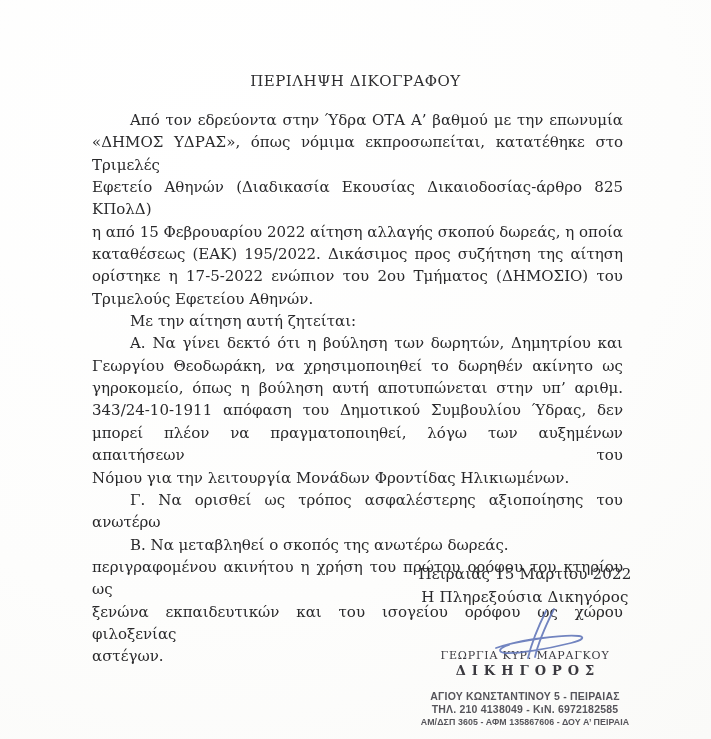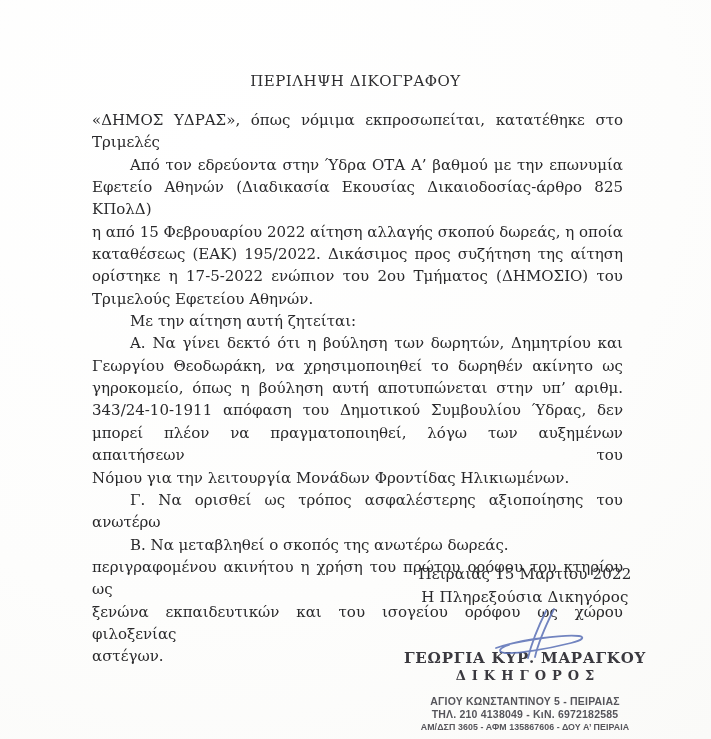--- a/index.html
+++ b/index.html
@@ -37,22 +37,22 @@
     color:#29292b;
   }
   .sig-date { letter-spacing:0.2px; }
   .sig-capacity { margin-top:5px; letter-spacing:0.2px; }
   .sig-ink {
     display:block;
     position:relative; left:17px;
     margin:1px auto -16px auto;
   }
   .stamp-name {
-    font-weight:bold;
-    font-size:15px;
+    font-weight:normal;
+    font-size:11px;
     letter-spacing:0.8px;
     color:#3a393f;
   }
   .stamp-role {
     font-size:13px;
     font-weight:bold;
     letter-spacing:6px;
     text-indent:6px;
     margin-top:1px;
     color:#3a393f;
@@ -76,22 +76,22 @@
   }
 </style>
 </head>
 <body>
 
 <div class="page">
 
   <div class="title">ΠΕΡΙΛΗΨΗ ΔΙΚΟΓΡΑΦΟΥ</div>
 
   <div class="body-block" id="doc-body">
+      <div class="line first">Από τον εδρεύοντα στην Ύδρα ΟΤΑ Α’ βαθμού με την επωνυμία</div>
       <div class="line">«ΔΗΜΟΣ ΥΔΡΑΣ», όπως νόμιμα εκπροσωπείται, κατατέθηκε στο Τριμελές</div>
-      <div class="line first">Από τον εδρεύοντα στην Ύδρα ΟΤΑ Α’ βαθμού με την επωνυμία</div>
       <div class="line">Εφετείο Αθηνών (Διαδικασία Εκουσίας Δικαιοδοσίας-άρθρο 825 ΚΠολΔ)</div>
       <div class="line">η από 15 Φεβρουαρίου 2022 αίτηση αλλαγής σκοπού δωρεάς, η οποία</div>
       <div class="line">καταθέσεως (ΕΑΚ) 195/2022. Δικάσιμος προς συζήτηση της αίτηση</div>
       <div class="line">ορίστηκε η 17-5-2022 ενώπιον του 2ου Τμήματος (ΔΗΜΟΣΙΟ) του</div>
       <div class="line last">Τριμελούς Εφετείου Αθηνών.</div>
       <div class="line first last">Με την αίτηση αυτή ζητείται:</div>
       <div class="line first">Α. Να γίνει δεκτό ότι η βούληση των δωρητών, Δημητρίου και</div>
       <div class="line">Γεωργίου Θεοδωράκη, να χρησιμοποιηθεί το δωρηθέν ακίνητο ως</div>
       <div class="line">γηροκομείο, όπως η βούληση αυτή αποτυπώνεται στην υπ’ αριθμ.</div>
       <div class="line">343/24-10-1911 απόφαση του Δημοτικού Συμβουλίου Ύδρας, δεν</div>

